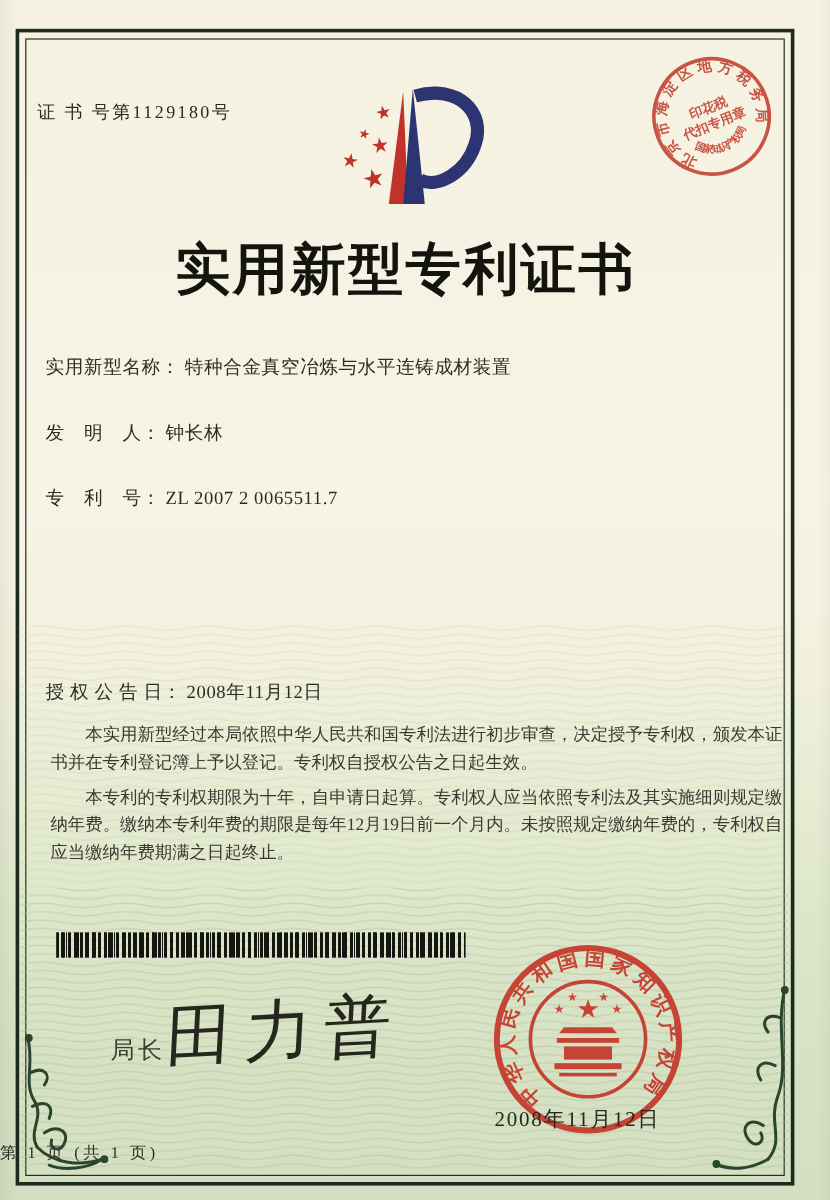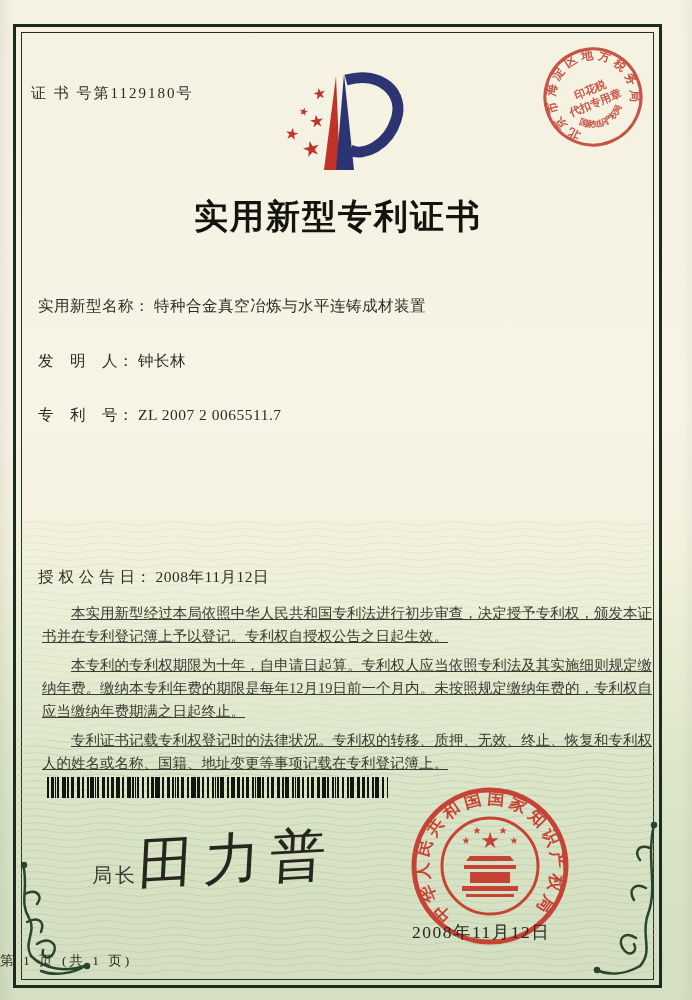--- a/index.html
+++ b/index.html
@@ -12,27 +12,27 @@
     color:#2e2e28;
     padding-left:11px;
   }
   .frame-outer{position:absolute;left:13px;top:24px;width:643px;height:958px;border:3px solid #1b2b1f;}
   .frame-inner{position:absolute;left:21px;top:32px;width:631px;height:946px;border:1px solid #223225;}
   .waves{position:absolute;left:17px;top:520px;}
   .cert-number{position:absolute;left:31px;top:84px;font-size:15px;letter-spacing:2px;color:#2b2b26;}
   .logo{position:absolute;left:266px;top:70px;}
   .tax-stamp{position:absolute;left:538px;top:42px;transform:rotate(-22deg);opacity:.85;}
   .title{position:absolute;left:0;top:194px;width:676px;text-align:center;
-         font-size:34px;font-weight:700;letter-spacing:2px;color:#14140f;}
+         font-size:46px;font-weight:700;letter-spacing:2px;color:#14140f;}
   .field{position:absolute;left:38px;font-size:15.5px;letter-spacing:.5px;color:#2c2c26;white-space:nowrap;}
   .f0{top:296px}.f1{top:351px}.f2{top:405px}.f3{top:460px}.f4{top:513px}.f5{top:567px}
   .field .lbl{margin-right:4px;text-align:right;}
   .paras{position:absolute;left:42px;top:602px;width:610px;font-size:14.5px;line-height:23px;
          text-align:justify;color:#3a3a32;}
-  .paras p{margin:0 0 6px 0;text-indent:2em;text-decoration:underline;}
+  .paras p{margin:0 0 6px 0;text-indent:2em;}
   .barcode{position:absolute;left:47px;top:777px;width:341px;height:21px;
     background:
       repeating-linear-gradient(90deg,#15150f 0 2px,transparent 2px 5px),
       repeating-linear-gradient(90deg,#15150f 0 1px,transparent 1px 8px),
       repeating-linear-gradient(90deg,transparent 0 4px,#15150f 4px 6px,transparent 6px 13px);
   }
   .signer-role{position:absolute;left:92px;top:862px;font-size:20px;letter-spacing:3px;color:#3c3c33;}
   .signature{position:absolute;left:138px;top:822px;font-size:56px;letter-spacing:10px;color:#26261f;
              transform:rotate(-3deg) skewX(-6deg);}
   .emblem-seal{position:absolute;left:406px;top:782px;opacity:.92;}
@@ -100,21 +100,20 @@
   <div class="field f2">
     <span class="lbl">专　利　号：</span><span>ZL 2007 2 0065511.7</span>
   </div>
   <div class="field f5">
     <span class="lbl">授 权 公 告 日：</span><span>2008年11月12日</span>
   </div>
 
   <div class="paras">
     <p>本实用新型经过本局依照中华人民共和国专利法进行初步审查，决定授予专利权，颁发本证书并在专利登记簿上予以登记。专利权自授权公告之日起生效。</p>
     <p>本专利的专利权期限为十年，自申请日起算。专利权人应当依照专利法及其实施细则规定缴纳年费。缴纳本专利年费的期限是每年12月19日前一个月内。未按照规定缴纳年费的，专利权自应当缴纳年费期满之日起终止。</p>
-    <p>专利证书记载专利权登记时的法律状况。专利权的转移、质押、无效、终止、恢复和专利权人的姓名或名称、国籍、地址变更等事项记载在专利登记簿上。</p>
   </div>
 
   <div class="barcode"></div>
 
   <div class="signer-role">局长</div>
   <div class="signature">田力普</div>
 
   <svg class="emblem-seal" width="168" height="168" viewBox="0 0 168 168">
     <circle cx="84" cy="84" r="76" fill="none" stroke="#c5372a" stroke-width="5"></circle>
     <defs>

